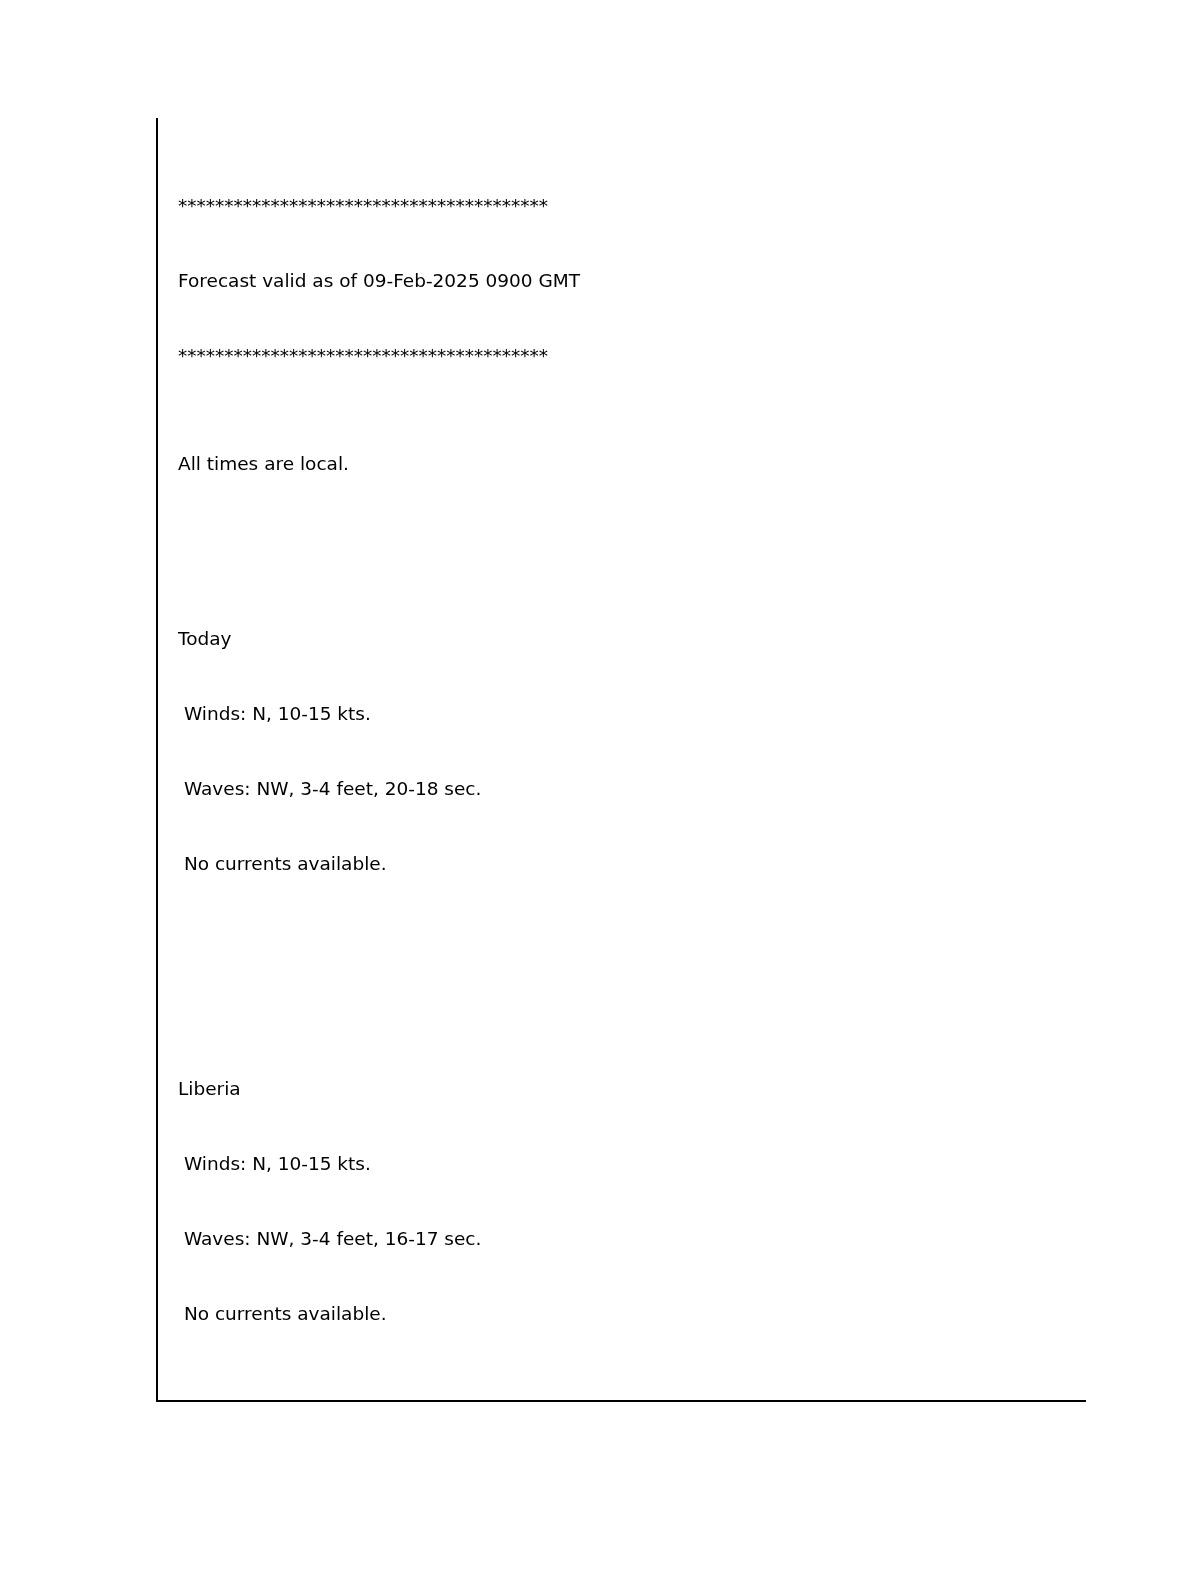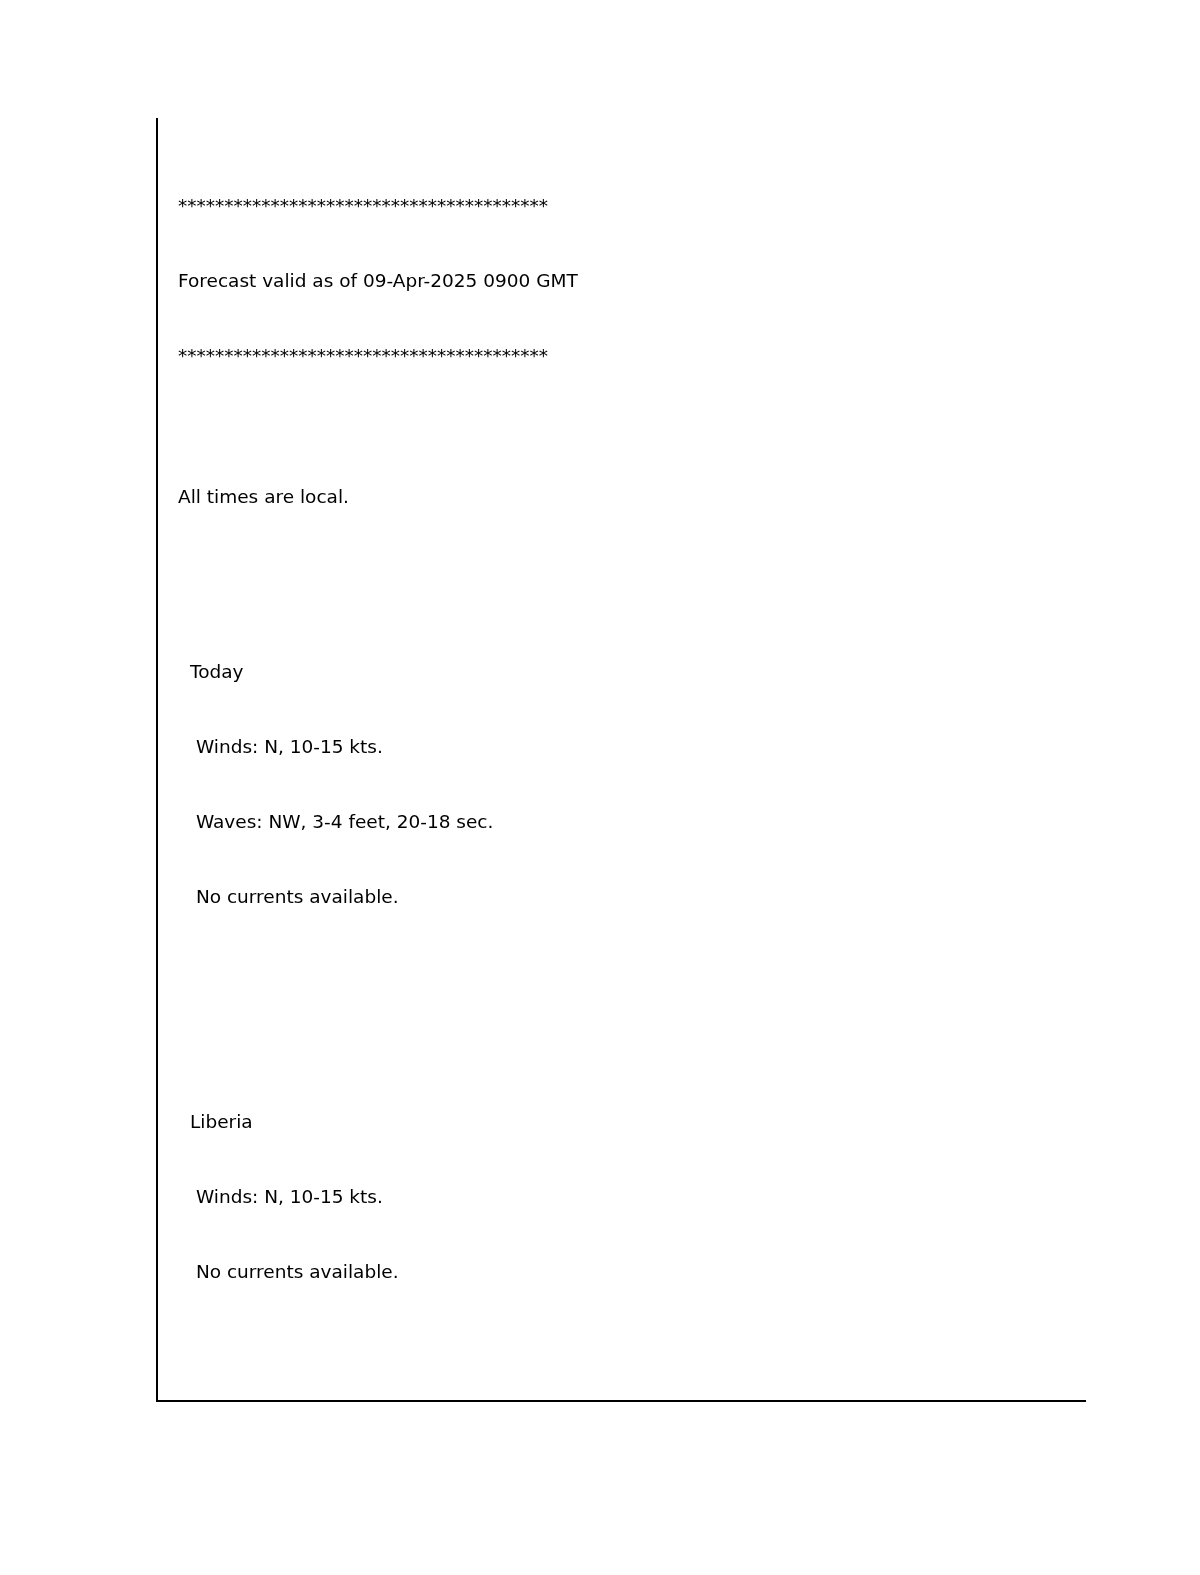--- a/index.html
+++ b/index.html
@@ -31,49 +31,50 @@
     background: #000000;
   }
   .text-col {
     position: absolute;
     left: 178px;
     top: 118px;
     font-size: 18.5px;
     line-height: 25px;
     white-space: pre-wrap;
   }
-  .note { margin-top: 41px; }
-  .section { margin-top: 25px; margin-left: 12px; }
+  .note { margin-top: 8px; }
+  .section { margin-top: 25px; }
 </style>
 </head>
 <body>
 
 <div>
 
   <div class="frame-left"></div>
   <div class="frame-bottom"></div>
 
   <div class="text-col">
 
     <div>****************************************</div>
-    <div>Forecast valid as of 09-Apr-2025 0900 GMT</div>
+    <div>Forecast valid as of 09-Feb-2025 0900 GMT</div>
     <div>****************************************</div>
 
     <div class="note">All times are local.</div>
 
     <div class="section">
       <div>Today</div>
       <div> Winds: N, 10-15 kts.</div>
       <div> Waves: NW, 3-4 feet, 20-18 sec.</div>
       <div> No currents available.</div>
     </div>
 
     <div class="section">
       <div>Liberia</div>
       <div> Winds: N, 10-15 kts.</div>
+      <div> Waves: NW, 3-4 feet, 16-17 sec.</div>
       <div> No currents available.</div>
     </div>
 
     <div class="section">
       
       
       
       
     </div>
 

